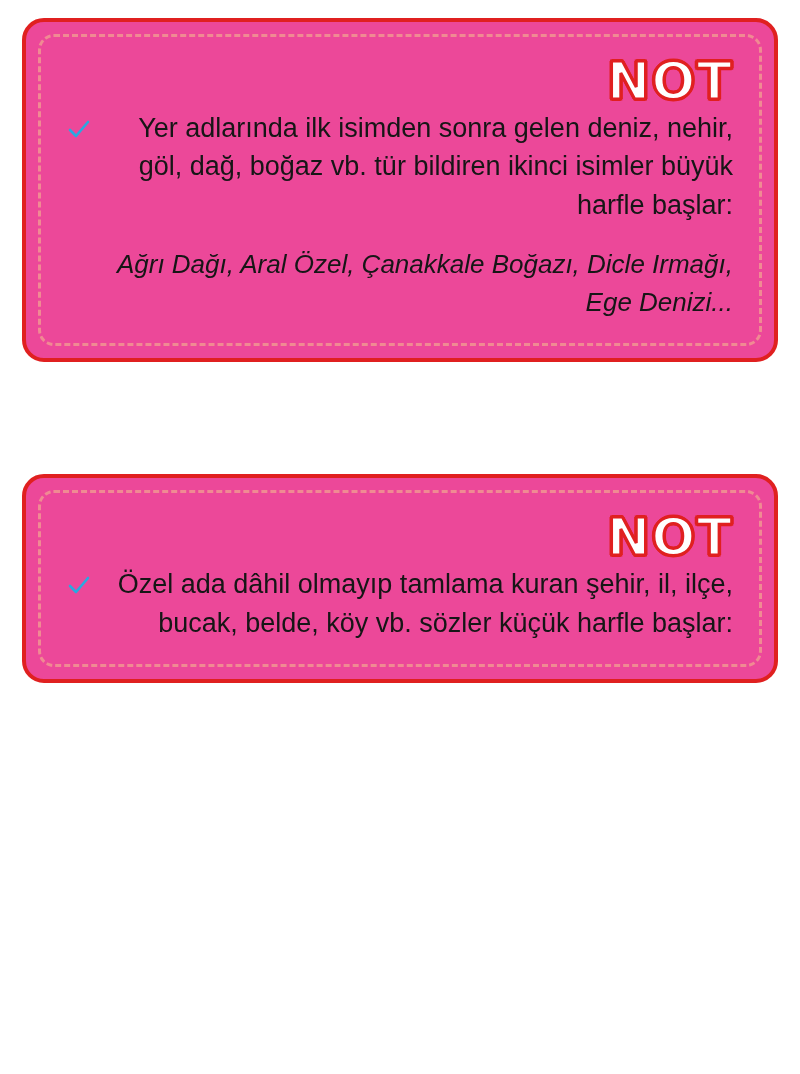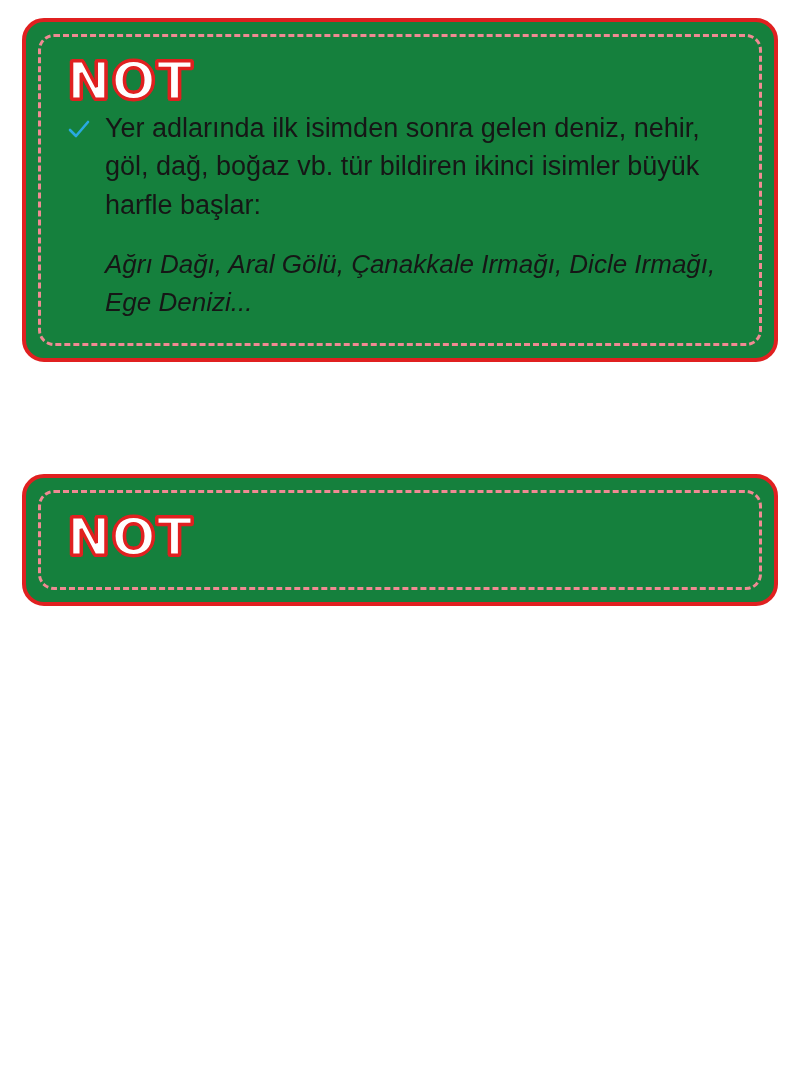--- a/index.html
+++ b/index.html
@@ -24,23 +24,24 @@
     display: flex;
     flex-direction: column;
     gap: 112px;
   }
 
   
   .note-card {
     position: relative;
     border: 4px solid #e02020;
     border-radius: 22px;
-    background: #15803d;
+    background: #ec4899;
     box-sizing: border-box;
     padding: 12px;
+    text-align: right;
   }
 
   
   .note-inner {
     border: 3px dashed #f08a93;
     border-radius: 16px;
     box-sizing: border-box;
     padding: 18px 26px 22px 26px;
     position: relative;
     min-height: 100px;
@@ -106,25 +107,31 @@
     <div class="note-inner">
       <div class="note-title">NOT</div>
 
       <div class="rule-row">
         <svg class="check-icon" viewBox="0 0 24 24" aria-hidden="true">
           <path d="M3 12 L9 18 L21 4" fill="none" stroke="#29a9e0" stroke-width="2.6" stroke-linecap="round" stroke-linejoin="round"></path>
         </svg>
         <div class="rule-text">Yer adlarında ilk isimden sonra gelen deniz, nehir, göl, dağ, boğaz vb. tür bildiren ikinci isimler büyük harfle başlar:</div>
       </div>
 
-      <div class="examples">Ağrı Dağı, Aral Gölü, Çanakkale Irmağı, Dicle Irmağı, Ege Denizi...</div>
+      <div class="examples">Ağrı Dağı, Aral Özel, Çanakkale Boğazı, Dicle Irmağı, Ege Denizi...</div>
     </div>
   </section>
 
   <section class="note-card card-2">
     <div class="note-inner">
       <div class="note-title">NOT</div>
 
+      <div class="rule-row">
+        <svg class="check-icon" viewBox="0 0 24 24" aria-hidden="true">
+          <path d="M3 12 L9 18 L21 4" fill="none" stroke="#29a9e0" stroke-width="2.6" stroke-linecap="round" stroke-linejoin="round"></path>
+        </svg>
+        <div class="rule-text">Özel ada dâhil olmayıp tamlama kuran şehir, il, ilçe, bucak, belde, köy vb. sözler küçük harfle başlar:</div>
+      </div>
 
     </div>
   </section>
 
 </div>
 
 </body></html>

